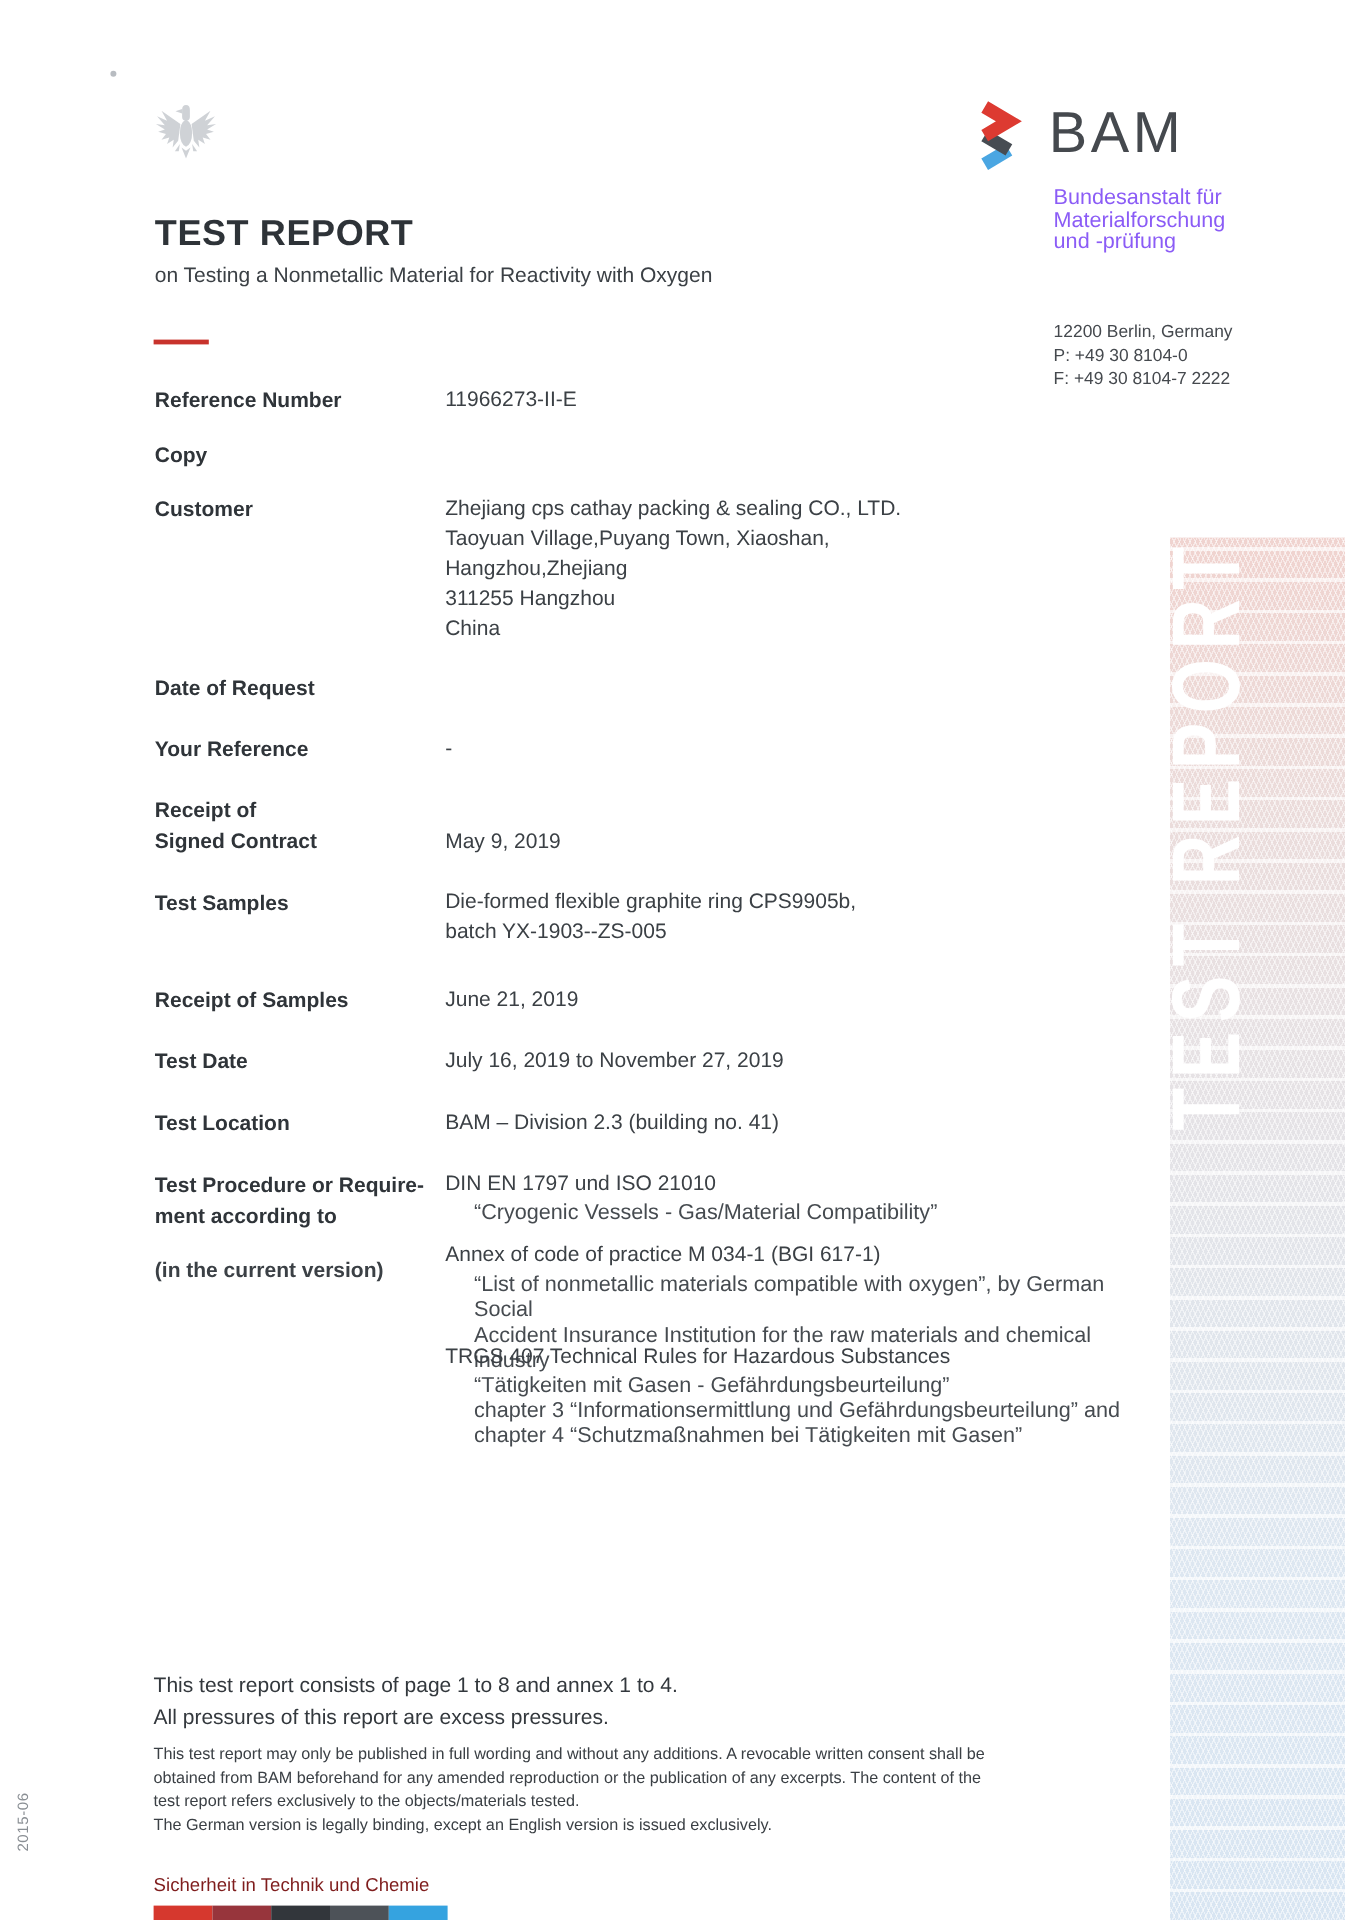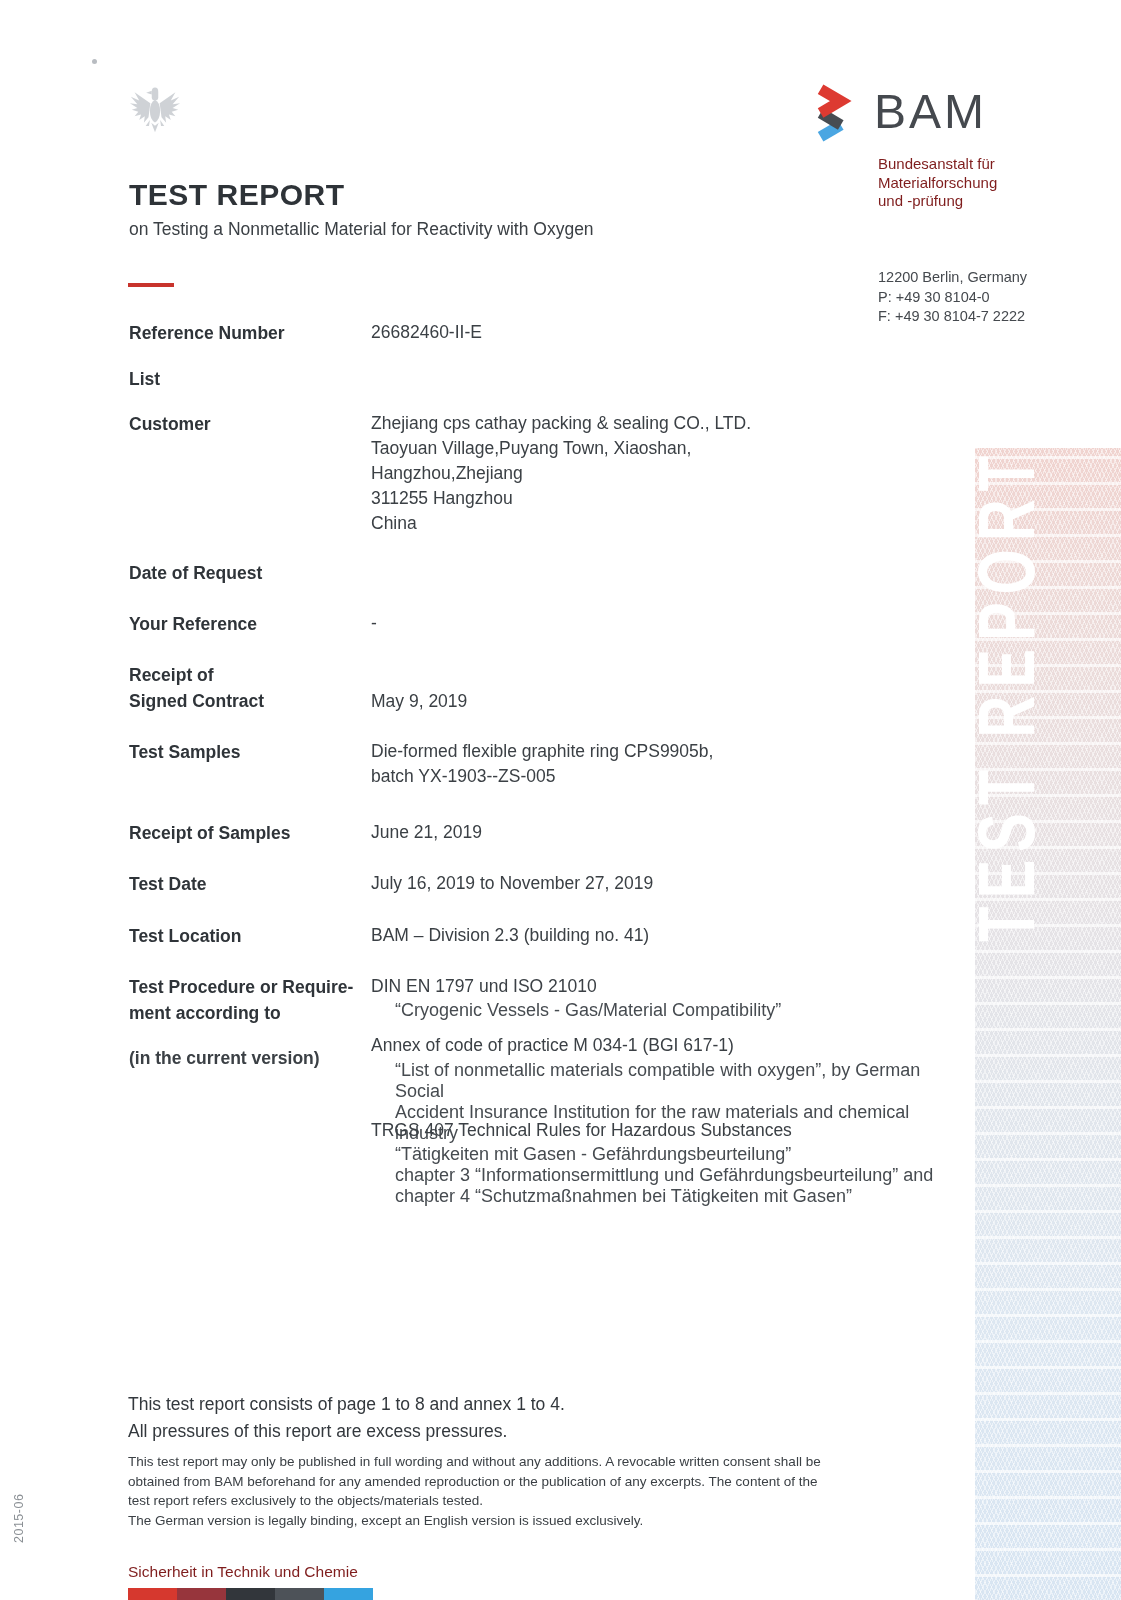--- a/index.html
+++ b/index.html
@@ -10,21 +10,21 @@
   .abs{position:absolute;}
   
   .page-title{left:129px;top:178px;font-size:30px;font-weight:bold;color:#2e3338;letter-spacing:.5px;}
   .page-subtitle{left:129px;top:219px;font-size:17.5px;color:#3b4045;}
   .accent-rule{left:128px;top:283px;width:46px;height:3.5px;background:#c8332c;}
   .speck{left:92px;top:59px;width:5px;height:5px;border-radius:50%;background:#9aa0a6;opacity:.7;}
   .eagle{left:129px;top:80px;opacity:.85;}
   
   .bam-logo{left:816px;top:80px;}
   .bam-wordmark{left:874px;top:88px;font-size:48px;color:#45494e;letter-spacing:3px;line-height:48px;}
-  .bam-org{left:878px;top:155px;font-size:15px;line-height:18.5px;color:#7f1d1d;white-space:pre-line;}
+  .bam-org{left:878px;top:155px;font-size:18px;line-height:18.5px;color:#8b5cf6;white-space:pre-line;}
   .bam-address{left:878px;top:268px;font-size:14.5px;line-height:19.5px;color:#45494e;white-space:pre-line;}
   
   .wm-band{
     left:975px;top:448px;width:146px;height:1152px;
     background:
       repeating-linear-gradient(0deg, rgba(255,255,255,.0) 0 23px, rgba(255,255,255,.65) 23px 26px),
       repeating-linear-gradient(115deg, rgba(255,255,255,.5) 0 1px, rgba(255,255,255,0) 1px 4px),
       repeating-linear-gradient(65deg, rgba(255,255,255,.5) 0 1px, rgba(255,255,255,0) 1px 4px),
       linear-gradient(180deg,#f0d3cf 0%,#ecdad8 15%,#e7e1e3 35%,#e1e5eb 55%,#dde7f1 75%,#d8e5f2 100%);
   }
@@ -86,23 +86,23 @@
 Materialforschung
 und -prüfung</div>
   <div class="abs bam-address">12200 Berlin, Germany
 P: +49 30 8104-0
 F: +49 30 8104-7 2222</div>
 
   <div class="abs wm-band"></div>
   <div class="abs wm-text">TEST REPORT</div>
 
   <div class="abs flabel" style="top:320px">Reference Number</div>
-  <div class="abs fvalue" style="top:320px">26682460-II-E</div>
+  <div class="abs fvalue" style="top:320px">11966273-II-E</div>
 
-  <div class="abs flabel" style="top:366px">List</div>
+  <div class="abs flabel" style="top:366px">Copy</div>
 
   <div class="abs flabel" style="top:411px">Customer</div>
   <div class="abs fvalue" style="top:411px">Zhejiang cps cathay packing &amp; sealing CO., LTD.
 Taoyuan Village,Puyang Town, Xiaoshan,
 Hangzhou,Zhejiang
 311255 Hangzhou
 China</div>
 
   <div class="abs flabel" style="top:560px">Date of Request</div>
 

